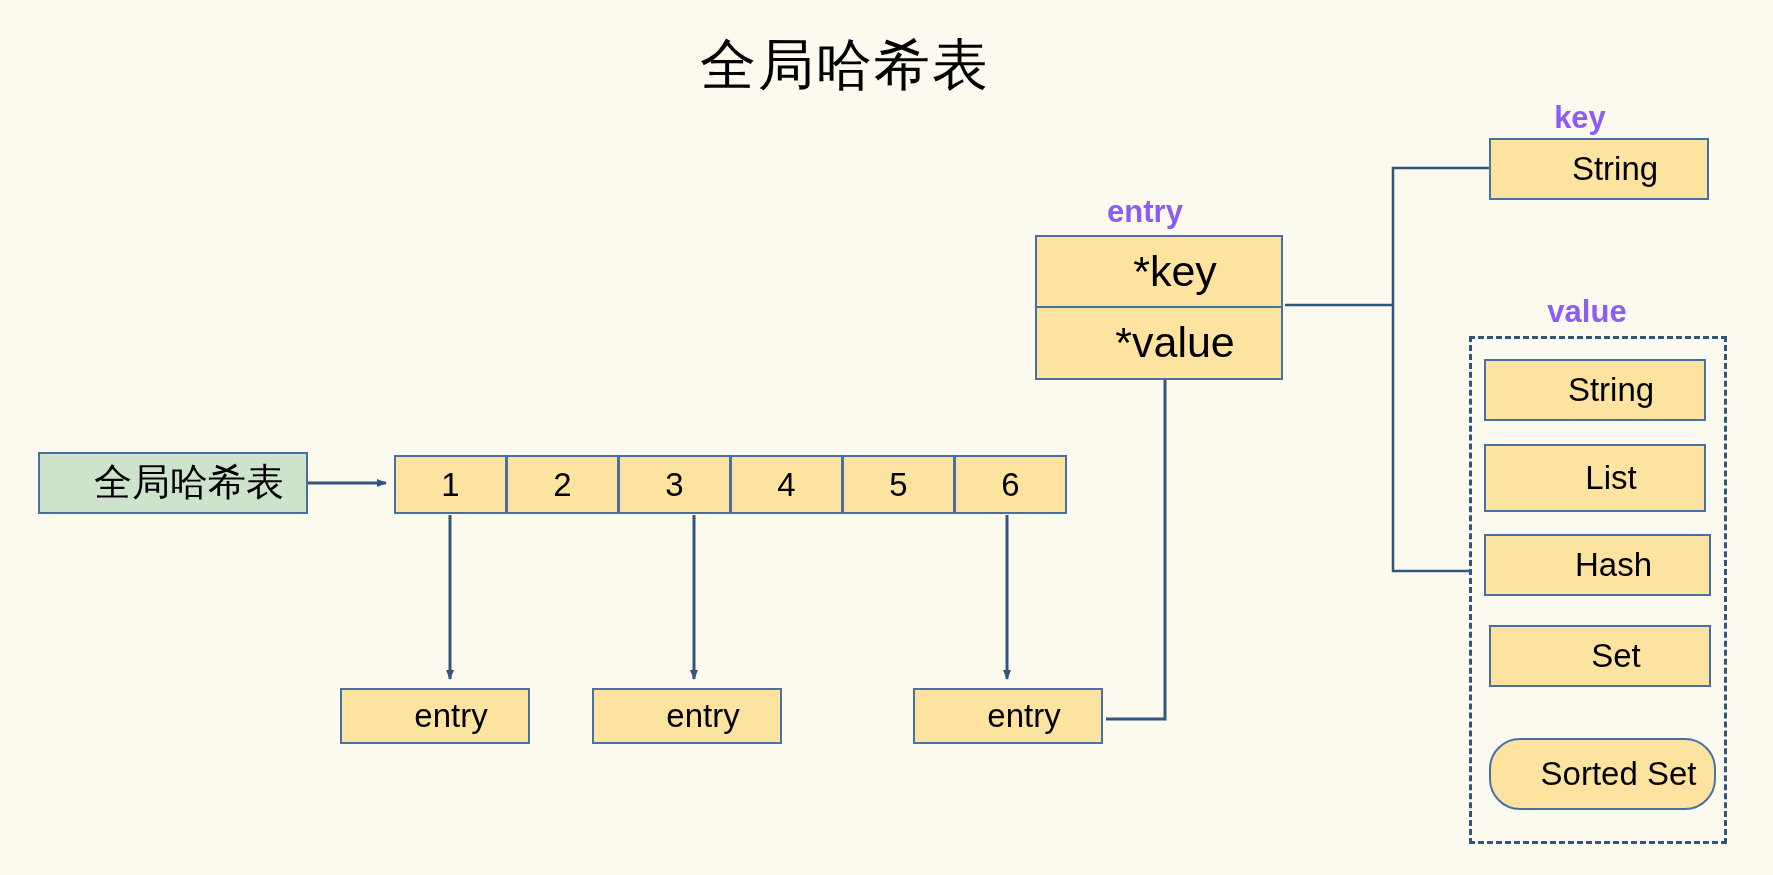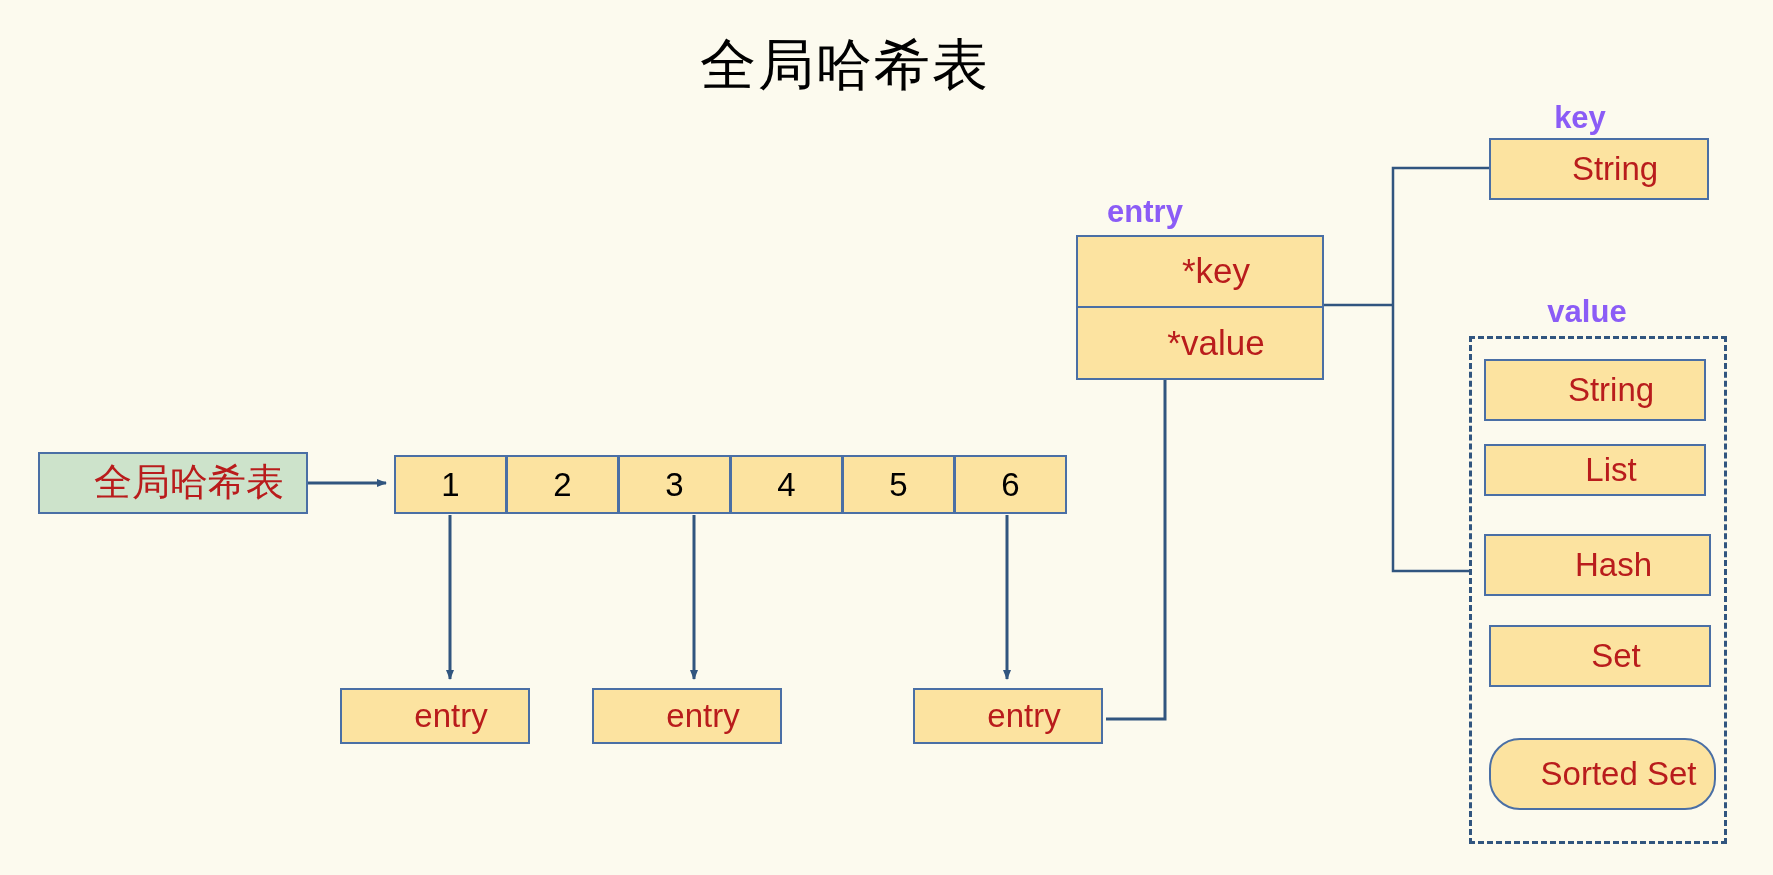--- a/index.html
+++ b/index.html
@@ -27,21 +27,21 @@
     height: 875px;
     pointer-events: none;
   }
   .node {
     position: absolute;
     box-sizing: border-box;
     display: flex;
     align-items: center;
     justify-content: center;
     text-align: center;
-    color: #b91c1c;
+    color: #000000;
     line-height: 1.1;
     padding-left: 32px;
   }
   .yellow-box {
     background: #FCE3A0;
     border: 2px solid #4A6FA5;
   }
   .green-box {
     background: #CDE3CB;
     border: 2px solid #4A6FA5;
@@ -77,22 +77,21 @@
     font-size: 33px;
     color: #000;
   }
   .entry-node {
     font-size: 33px;
   }
   .green-label {
     font-size: 38px;
   }
   .kv-cell {
-    font-size: 35px;
-    margin-left: 41px;
+    font-size: 43px;
   }
   .value-item {
     font-size: 33px;
   }
 </style>
 </head>
 <body>
 
 <div id="canvas">
 
@@ -161,21 +160,21 @@
     <span>String</span>
   </div>
 
   <div class="group-label" style="left:1497px; top:294px; width:180px;">value</div>
 
   <div class="dashed-group" style="position:absolute; left:1469px; top:336px; width:252px; height:502px;"></div>
 
   <div class="node yellow-box value-item" style="left:1484px; top:359px; width:222px; height:62px;">
     <span>String</span>
   </div>
-  <div class="node yellow-box value-item" style="left:1484px; top:444px; width:222px; height:52px;">
+  <div class="node yellow-box value-item" style="left:1484px; top:444px; width:222px; height:68px;">
     <span>List</span>
   </div>
   <div class="node yellow-box value-item" style="left:1484px; top:534px; width:227px; height:62px;">
     <span>Hash</span>
   </div>
   <div class="node yellow-box value-item" style="left:1489px; top:625px; width:222px; height:62px;">
     <span>Set</span>
   </div>
   <div class="node yellow-box value-item" style="left:1489px; top:738px; width:227px; height:72px;border-radius:31px;">
     <span>Sorted Set</span>

